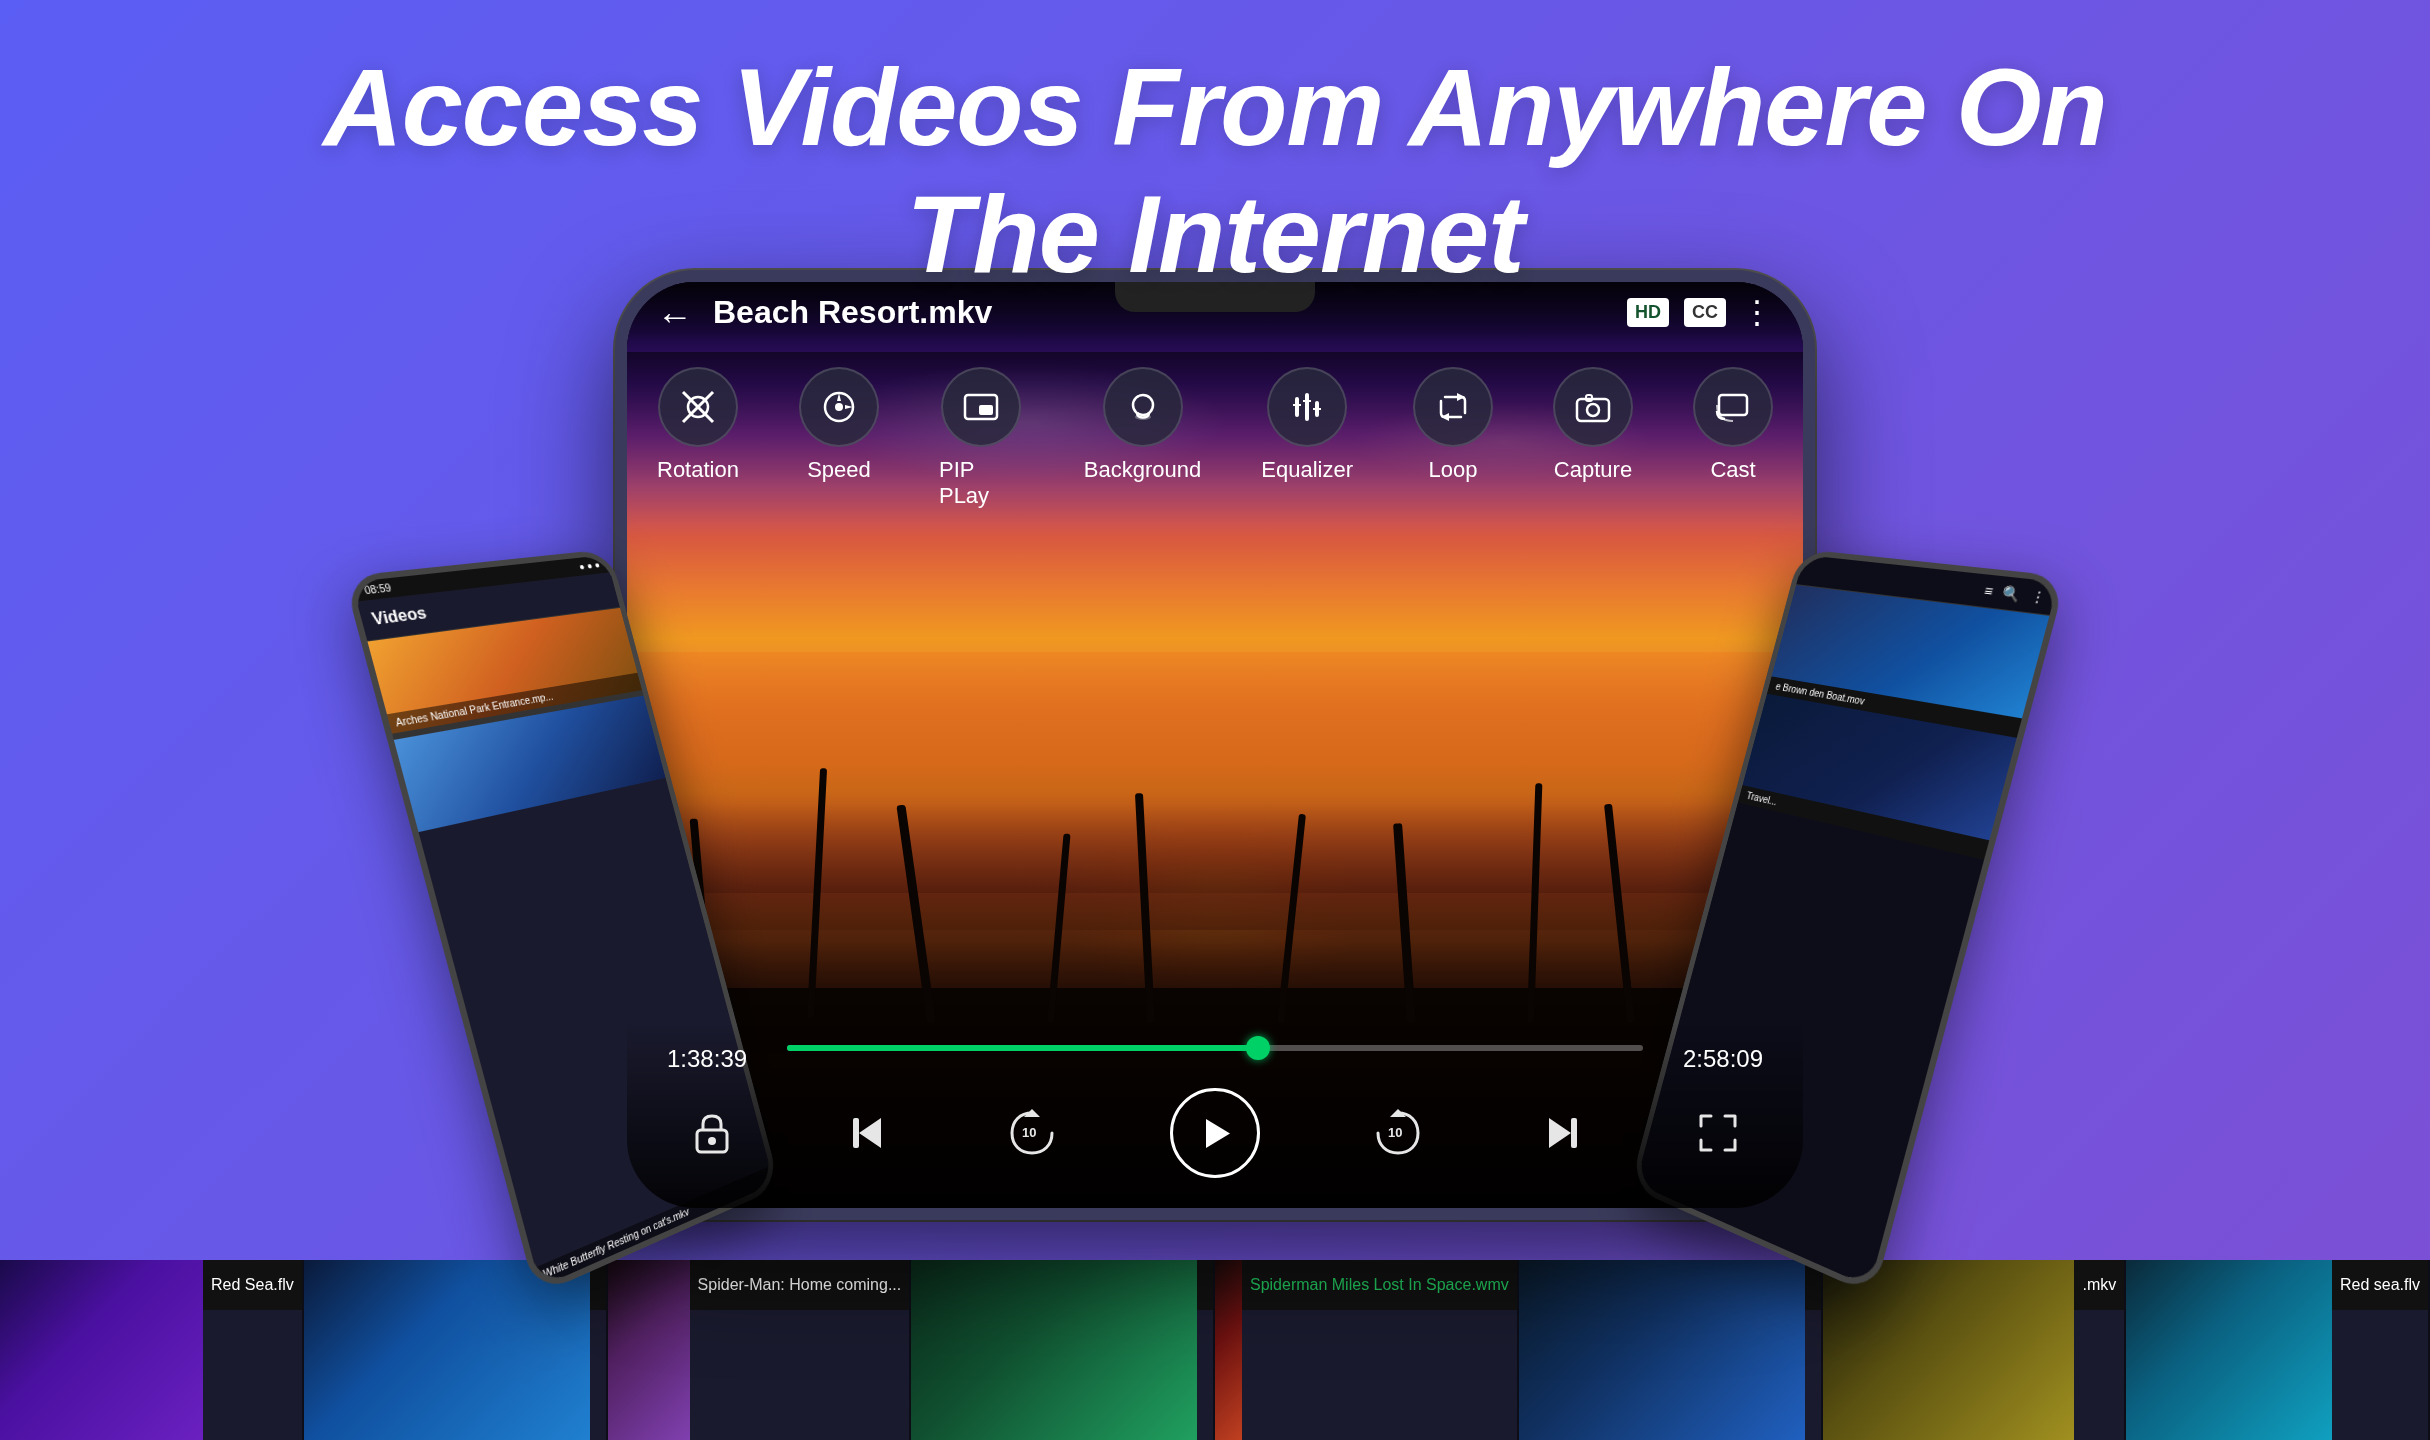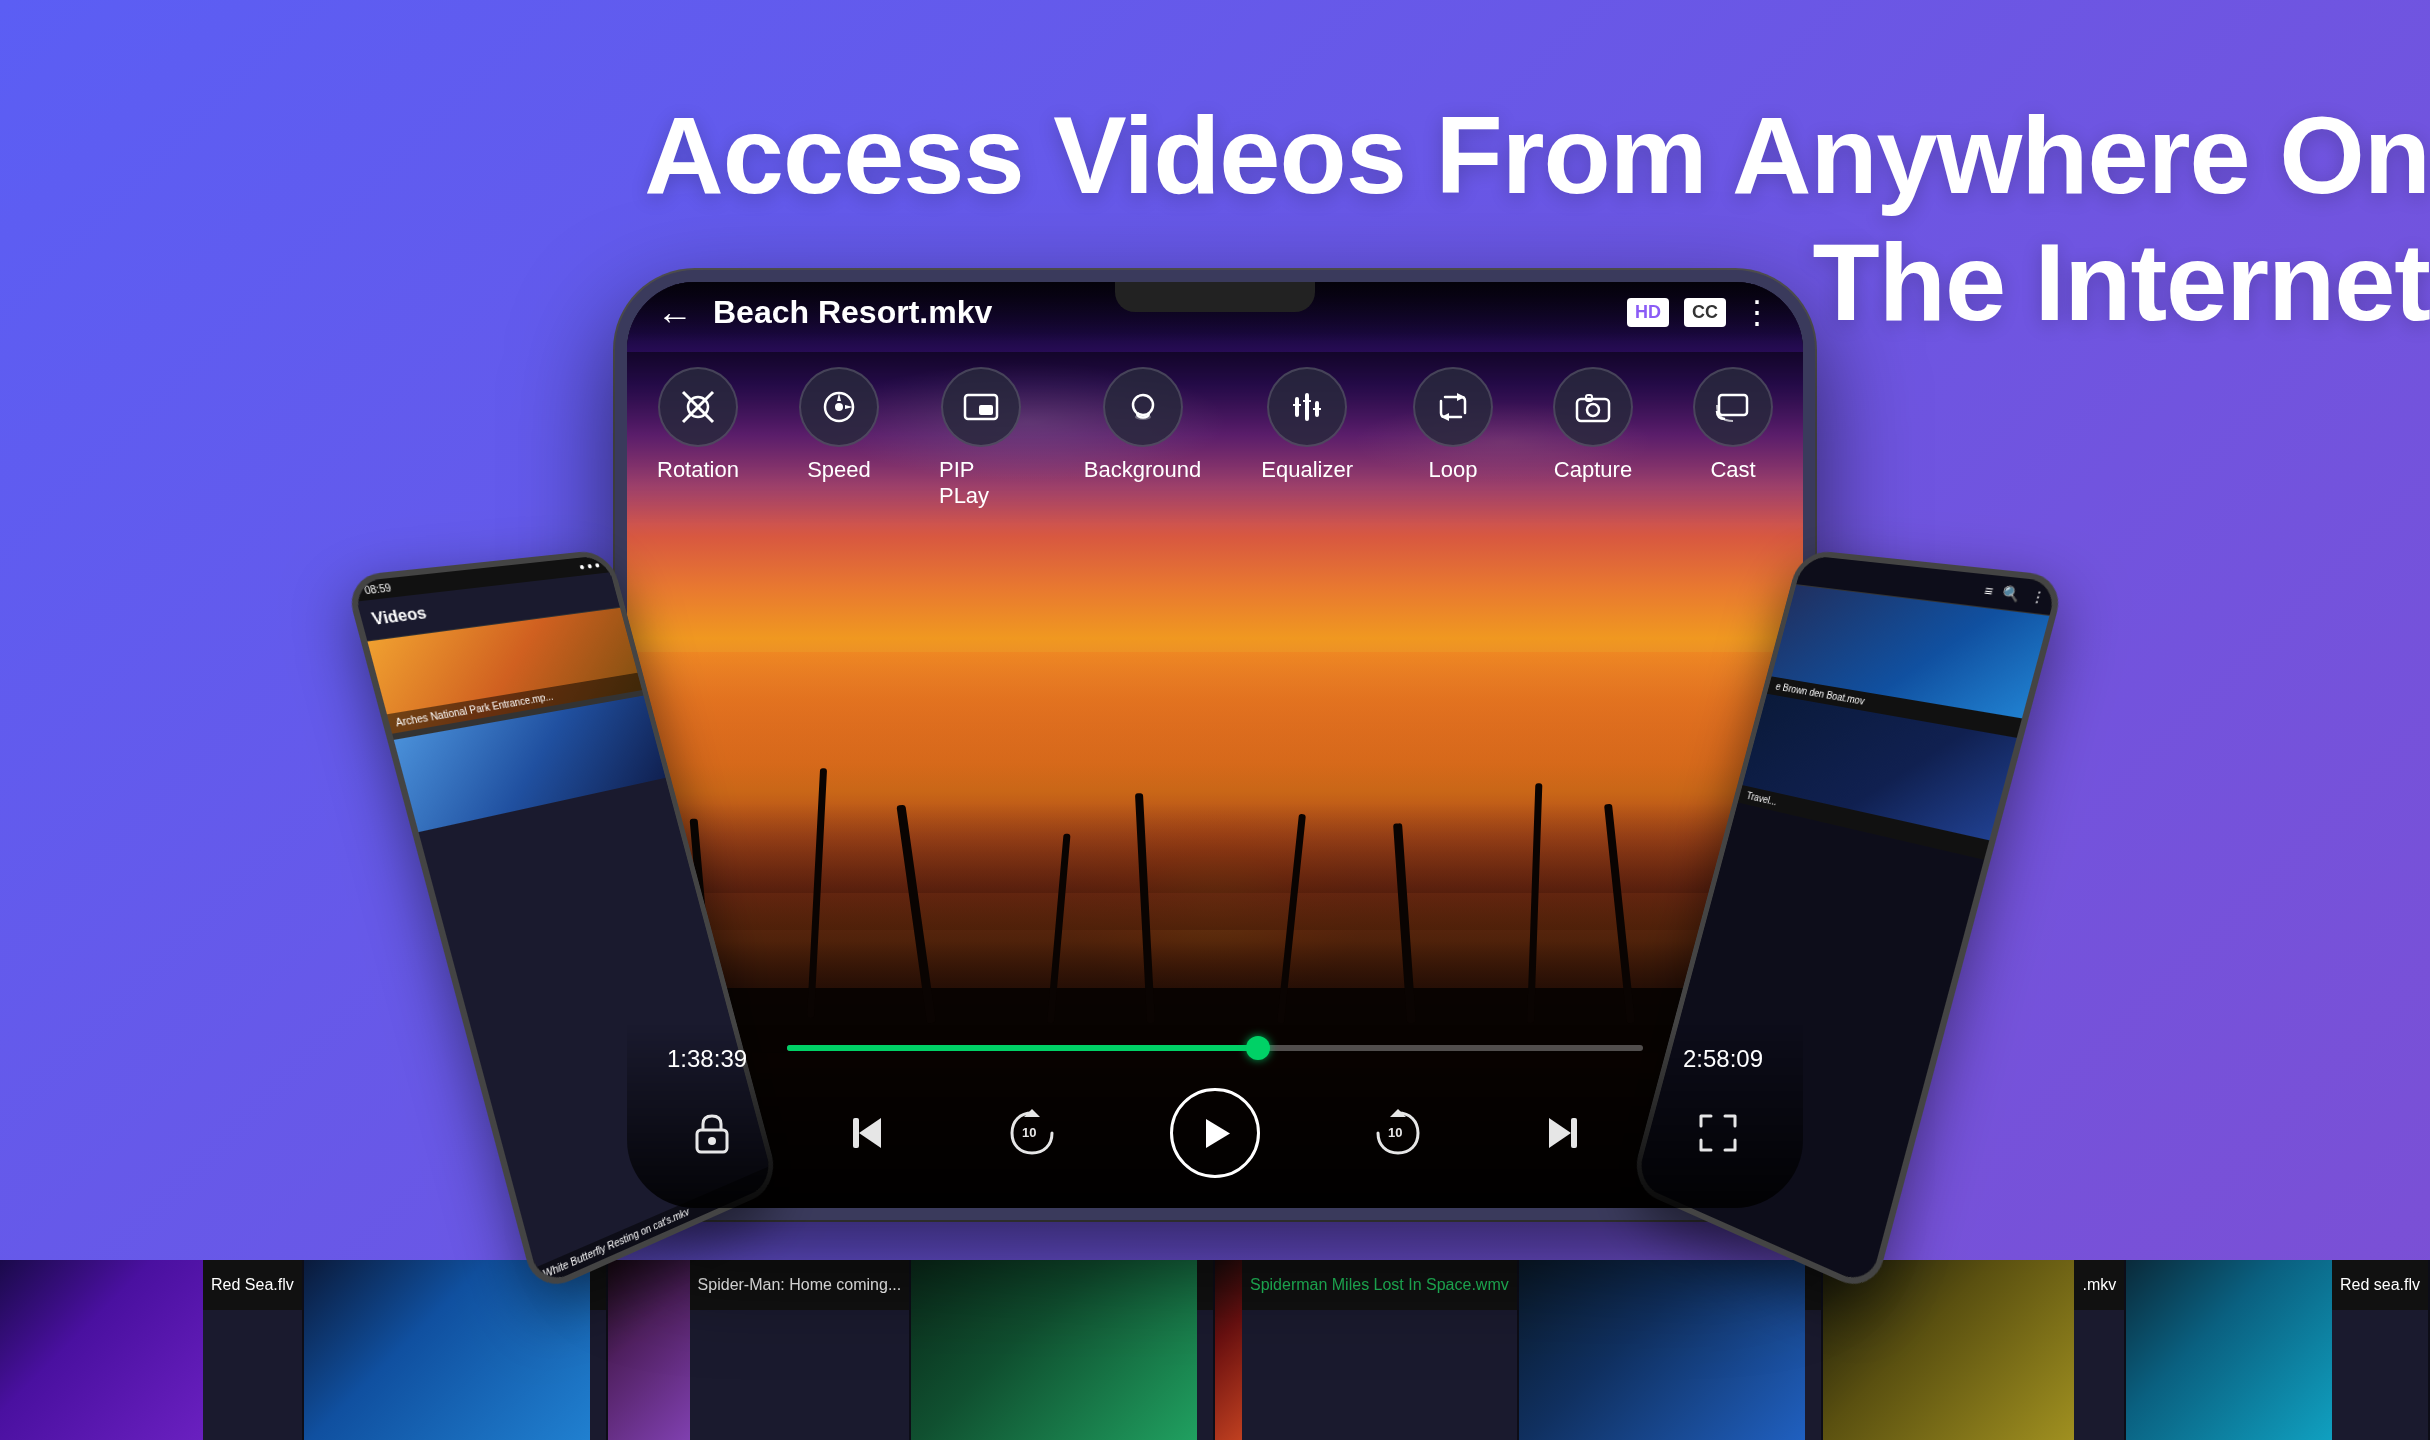--- a/index.html
+++ b/index.html
@@ -7,24 +7,25 @@
       width: 2430px;
       height: 1440px;
       background: linear-gradient(135deg, #5b5ef4 0%, #7c4fd4 100%);
       font-family: 'Arial', sans-serif;
       overflow: hidden;
       position: relative;
     }
 
     
     .header-text {
-      text-align: right;
-      padding-top: 92px;
+      text-align: center;
+      padding-top: 44px;
       z-index: 10;
       position: relative;
+      font-style: italic;
     }
     .header-text h1 {
       color: white;
       font-size: 110px;
       font-weight: 900;
       line-height: 1.15;
       text-shadow: 0 4px 20px rgba(0,0,0,0.2);
       letter-spacing: -1px;
     }
 
@@ -127,21 +128,21 @@
     }
 
     .top-controls {
       display: flex;
       align-items: center;
       gap: 15px;
     }
 
     .badge {
       background: white;
-      color: #8b5cf6;
+      color: #14532d;
       font-size: 18px;
       font-weight: 900;
       padding: 4px 8px;
       border-radius: 4px;
     }
 
     .badge-cc {
       background: white;
       color: #333;
       font-size: 18px;

